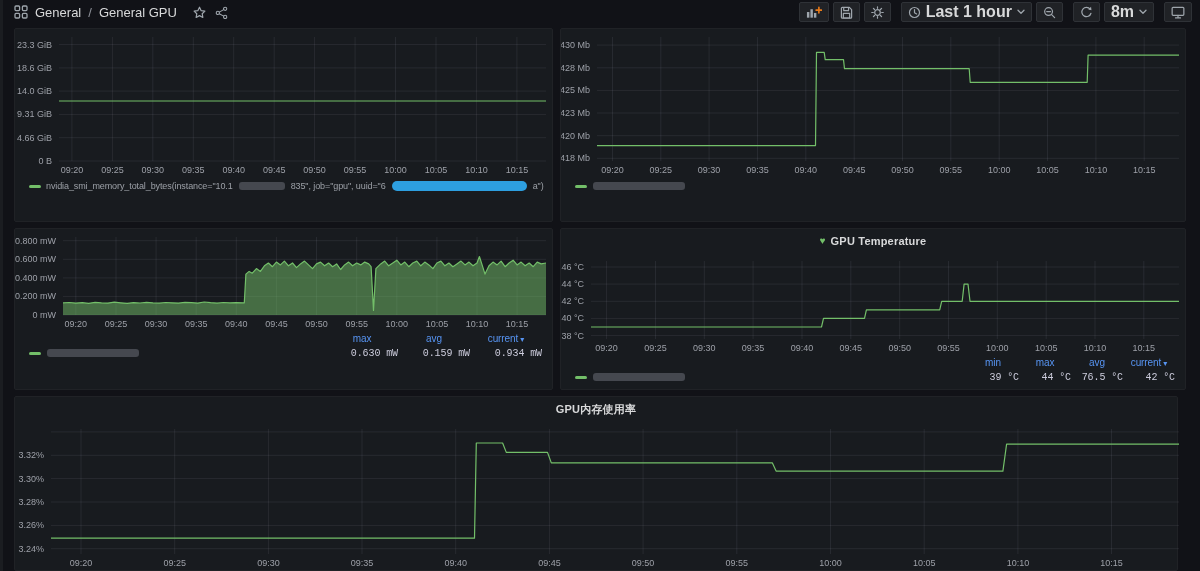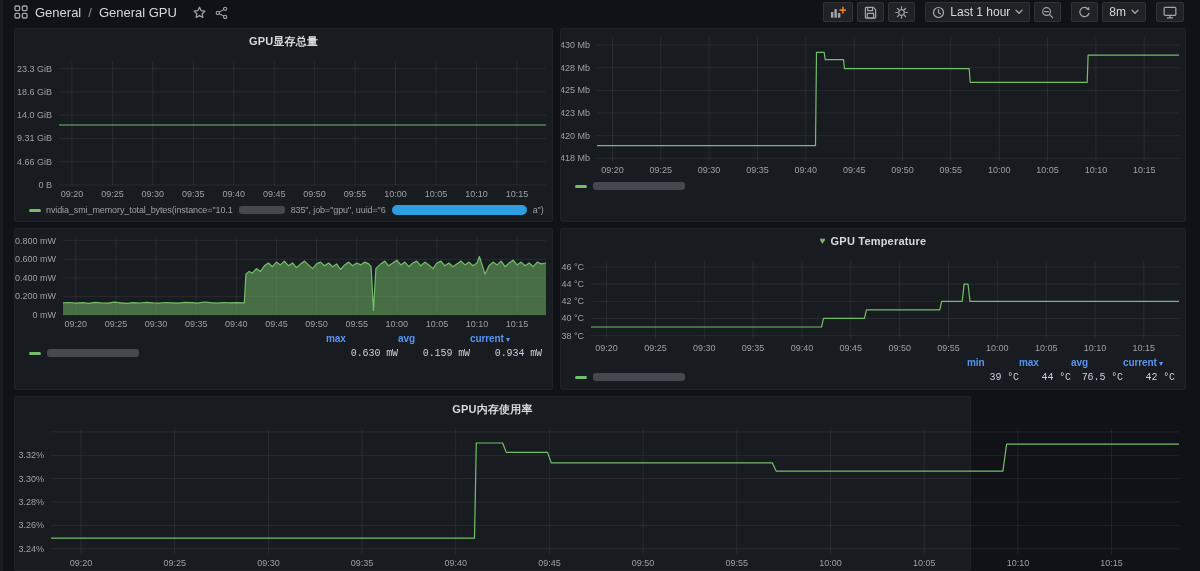--- a/index.html
+++ b/index.html
@@ -4,48 +4,48 @@
 <style>
   html,body{margin:0;padding:0;}
   body{
     width:1200px;height:571px;overflow:hidden;position:relative;
     background:#111217;
     font-family:"Liberation Sans","DejaVu Sans",sans-serif;
     -webkit-font-smoothing:antialiased;
   }
   .side-edge{position:absolute;left:0;top:0;bottom:0;width:3px;background:#1b1d21;}
   
-  .topbar{position:absolute;left:3px;right:8px;top:0;height:24px;display:flex;align-items:center;padding:0 8px 0 11px;}
+  .topbar{position:absolute;left:3px;right:0;top:0;height:24px;display:flex;align-items:center;padding:0 8px 0 11px;}
   .crumb{display:flex;align-items:center;gap:7px;color:#d8d9da;font-size:13px;}
   .crumb .sep{color:#8e9299;}
   .crumb-icons{display:flex;align-items:center;gap:9px;margin-left:9px;color:#aeb2b8;}
   .spacer{flex:1;}
   .actions{display:flex;align-items:center;gap:4px;}
   .btn{display:inline-flex;align-items:center;gap:5px;height:20px;padding:0 6px;
        background:#202226;border:1px solid #2f3237;border-radius:2px;color:#d8d9da;
-       font-size:12px;cursor:pointer;box-sizing:border-box;}
+       font-size:16px;cursor:pointer;box-sizing:border-box;font-weight:bold;}
   .btn svg{display:block;}
   .grp{margin-left:6px;}
   .ic{stroke:#9fa6ad;fill:none;stroke-width:1.3;stroke-linecap:round;stroke-linejoin:round;}
   .icf{fill:#9fa6ad;stroke:none;}
   
   .panel{position:absolute;background:#181b1f;border:1px solid #202226;border-radius:2px;box-sizing:border-box;}
   .panel-head{height:24px;display:flex;align-items:center;justify-content:center;gap:5px;}
   .panel-title{margin:0;font-size:11px;font-weight:700;color:#d8d9da;letter-spacing:.2px;cursor:pointer;}
   .heart{color:#73bf69;font-size:10px;line-height:10px;}
   svg.chart{display:block;}
   svg.chart text.tick{font-size:9px;fill:#9da0a8;font-family:"Liberation Sans","DejaVu Sans",sans-serif;}
   
   .legend{color:#9ca0a7;font-size:9px;letter-spacing:-0.1px;}
   .legend-line{display:flex;align-items:center;gap:5px;padding-left:14px;height:18px;white-space:nowrap;}
   .marker{display:inline-block;width:12px;height:3px;border-radius:1.5px;background:#73bf69;flex:none;}
   .redact{display:inline-block;height:8px;border-radius:3px;background:#45484f;vertical-align:middle;margin:0 1px;}
   .redact.blue{background:#2d9fe0;height:10px;border-radius:5px;}
   .stats-head{display:flex;justify-content:flex-end;align-items:center;height:14px;padding-right:10px;}
-  .stat-h{text-align:left;color:#5794f2;font-size:10px;font-weight:700;cursor:pointer;}
+  .stat-h{text-align:center;color:#5794f2;font-size:10px;font-weight:400;cursor:pointer;}
   .stat-h .caret{font-size:8px;color:#5794f2;}
   .stats-row{display:flex;align-items:center;height:16px;padding:0 10px 0 14px;}
   .series-name{flex:1;display:flex;align-items:center;gap:5px;}
   .stat-v{text-align:right;color:#ccccdc;font-size:10px;font-family:Liberation Mono, monospace;}
 </style>
 </head>
 <body>
 
 <div class="side-edge"></div>
 
@@ -127,24 +127,20 @@
     <button class="btn grp">
       <svg width="14" height="13" viewBox="0 0 15 14">
         <rect class="ic" x="1.2" y="1.5" width="12.6" height="8.5" rx="1"></rect>
         <path class="ic" d="M7.5 10v2.5M4.8 12.8h5.4"></path>
       </svg>
     </button>
   </div>
 </div>
 
 <section class="panel" style="left: 14px; top: 28px; width: 539px; height: 194px;">
-    <header class="panel-head">
-
-      <h2 class="panel-title">GPU显存总量</h2>
-    </header>
     <svg class="chart" width="537" height="148" viewBox="0 0 537 148">
       <line x1="56.9" x2="56.9" y1="8" y2="132" stroke="rgba(204,204,220,0.09)" stroke-width="1"></line>
       <text x="56.9" y="144" text-anchor="middle" class="tick">09:20</text>
       <line x1="97.4" x2="97.4" y1="8" y2="132" stroke="rgba(204,204,220,0.09)" stroke-width="1"></line>
       <text x="97.4" y="144" text-anchor="middle" class="tick">09:25</text>
       <line x1="137.8" x2="137.8" y1="8" y2="132" stroke="rgba(204,204,220,0.09)" stroke-width="1"></line>
       <text x="137.8" y="144" text-anchor="middle" class="tick">09:30</text>
       <line x1="178.3" x2="178.3" y1="8" y2="132" stroke="rgba(204,204,220,0.09)" stroke-width="1"></line>
       <text x="178.3" y="144" text-anchor="middle" class="tick">09:35</text>
       <line x1="218.7" x2="218.7" y1="8" y2="132" stroke="rgba(204,204,220,0.09)" stroke-width="1"></line>
@@ -345,21 +341,21 @@
           <span class="marker"></span>
           <span class="redact" style="width: 92px;"></span>
         </span>
         <span class="stat-v" style="width: 52px;">39 °C</span>
         <span class="stat-v" style="width: 52px;">44 °C</span>
         <span class="stat-v" style="width: 52px;">76.5 °C</span>
         <span class="stat-v" style="width: 52px;">42 °C</span>
       </div>
     </div>
   </section>
-<section class="panel" style="left: 14px; top: 396px; width: 957px; height: 175px;">
+<section class="panel" style="left: 14px; top: 396px; width: 1164px; height: 175px;">
     <header class="panel-head">
 
       <h2 class="panel-title">GPU内存使用率</h2>
     </header>
     <svg class="chart" width="1170" height="149" viewBox="0 0 1170 149">
       <line x1="66.0" x2="66.0" y1="8" y2="133" stroke="rgba(204,204,220,0.09)" stroke-width="1"></line>
       <text x="66.0" y="145" text-anchor="middle" class="tick">09:20</text>
       <line x1="159.7" x2="159.7" y1="8" y2="133" stroke="rgba(204,204,220,0.09)" stroke-width="1"></line>
       <text x="159.7" y="145" text-anchor="middle" class="tick">09:25</text>
       <line x1="253.4" x2="253.4" y1="8" y2="133" stroke="rgba(204,204,220,0.09)" stroke-width="1"></line>

